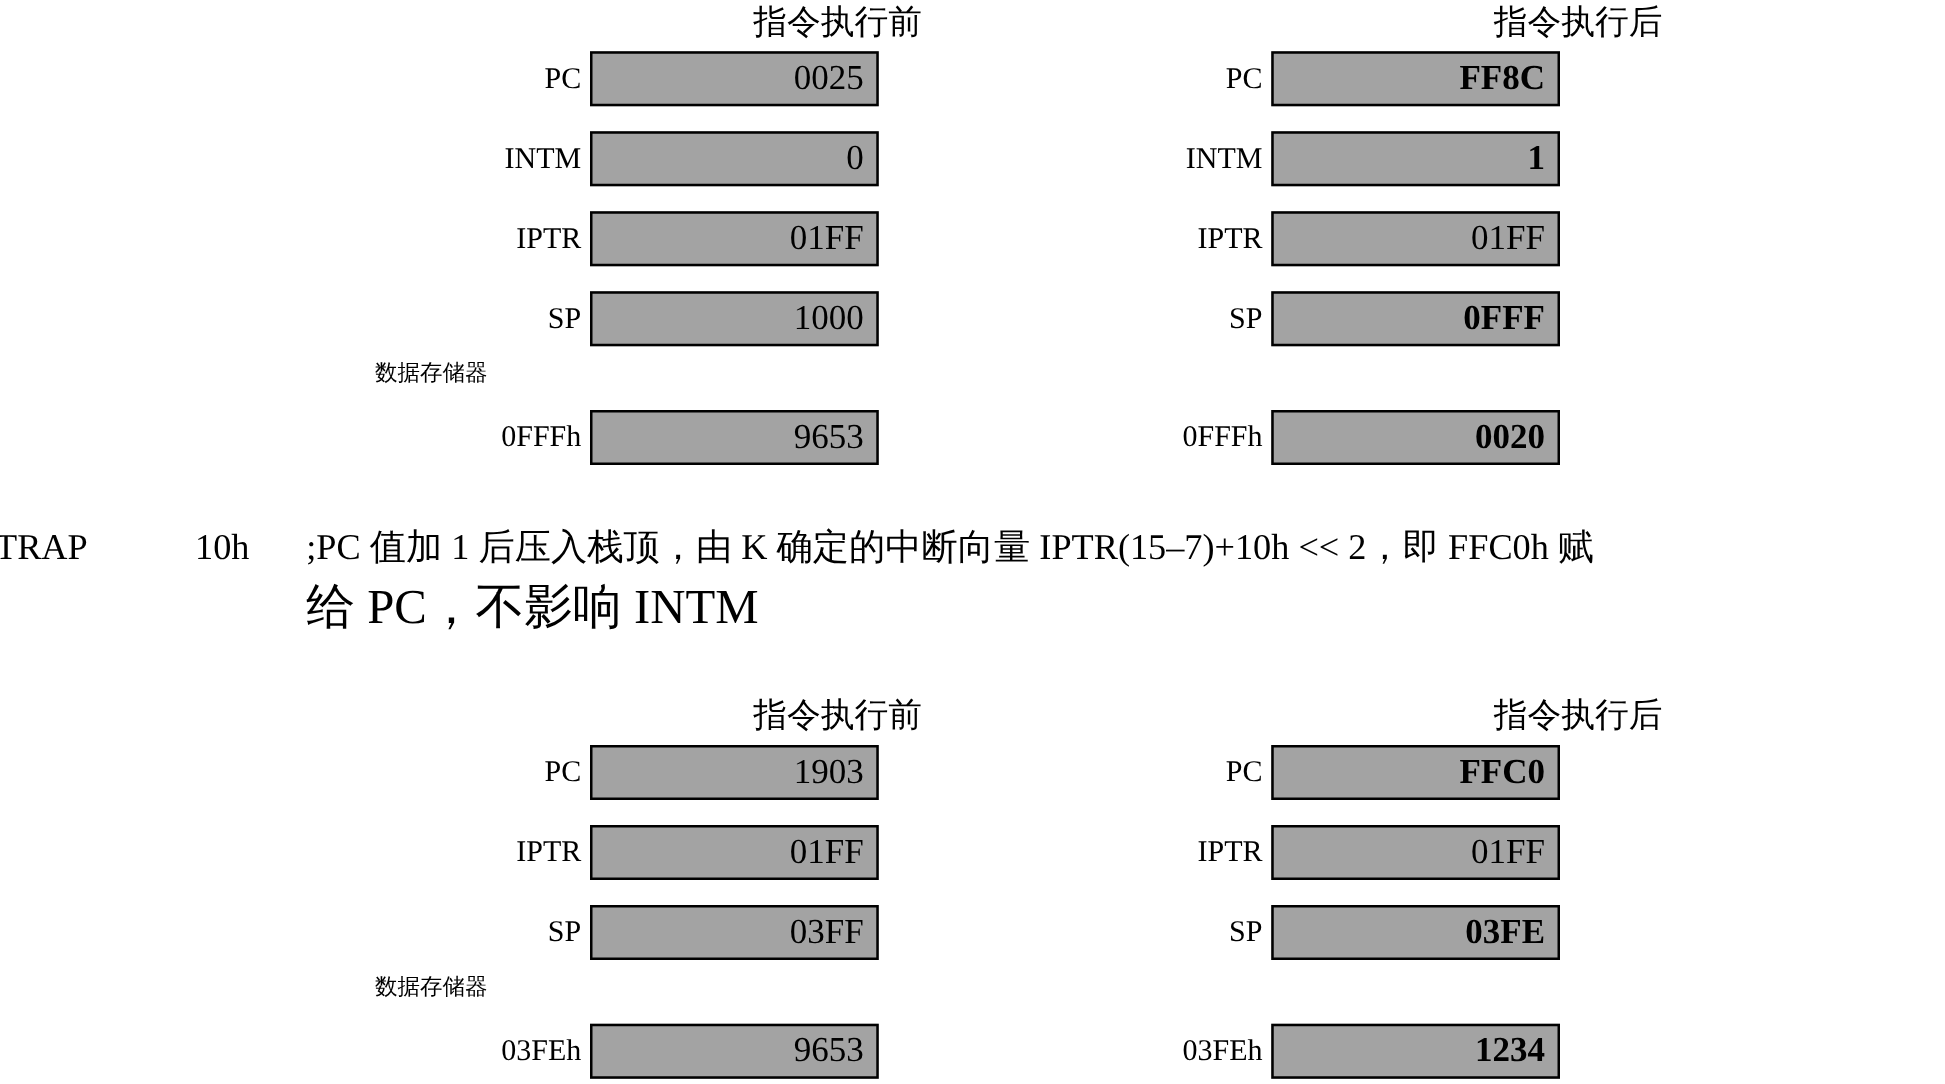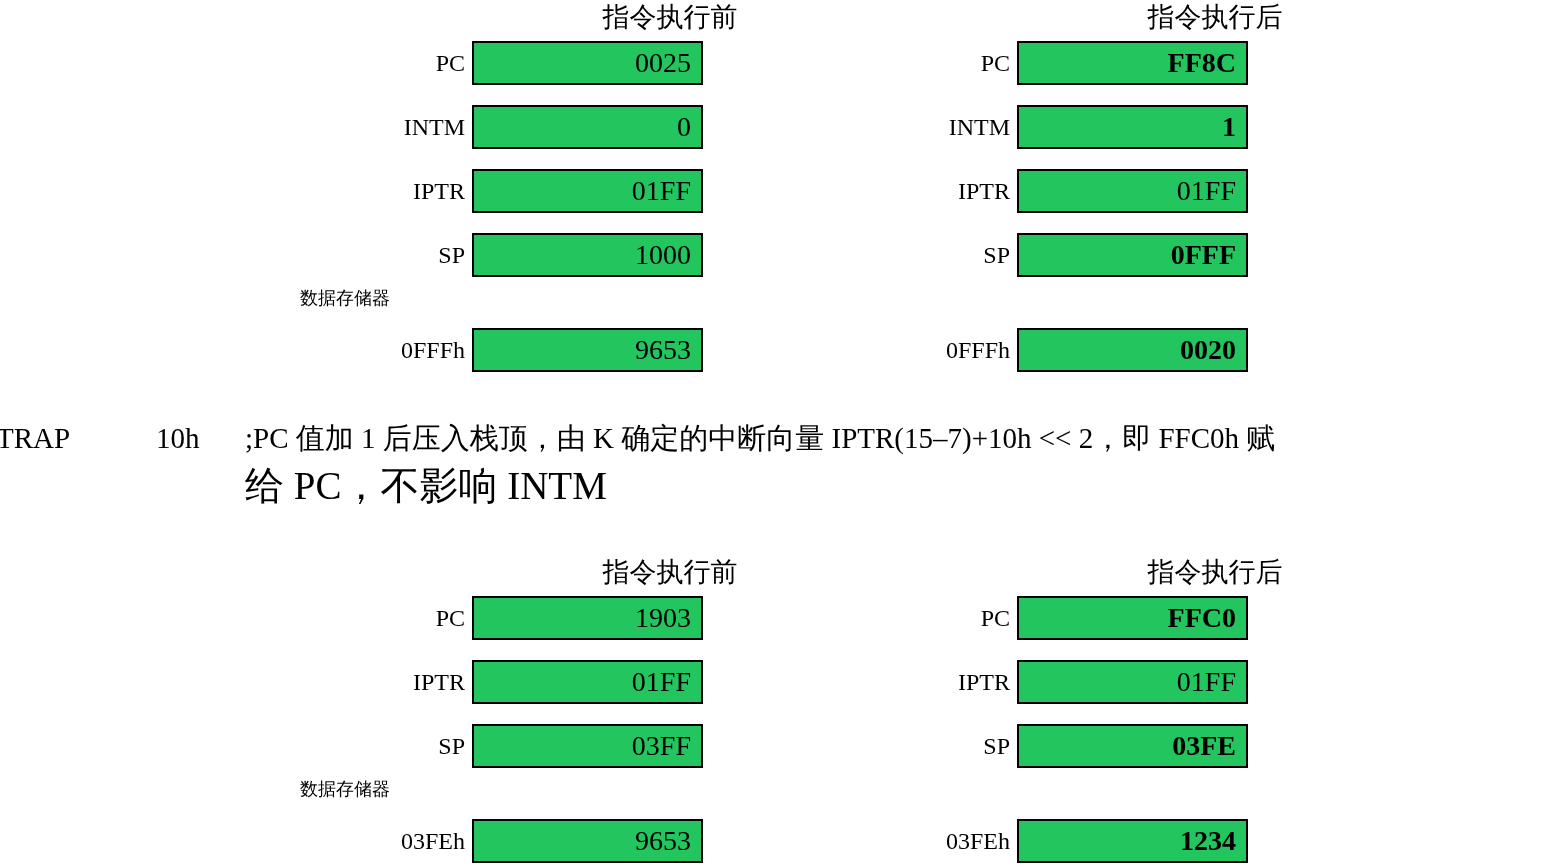--- a/index.html
+++ b/index.html
@@ -23,39 +23,39 @@
   }
 
   
   .col-head {
     position: absolute;
     font-size: 27px;
     line-height: 1;
     white-space: nowrap;
   }
   .head-before { left: 555px; width: 230px; text-align: center; }
-  .head-after  { left: 1100px; width: 230px; text-align: center; }
+  .head-after  { left: 1100px; width: 230px; text-align: right; }
 
   .row {
     position: absolute;
     height: 44px;
   }
   .row .label {
     position: absolute;
     font-size: 24px;
     line-height: 44px;
     text-align: right;
     white-space: nowrap;
   }
   .row .box {
     position: absolute;
     height: 44px;
     box-sizing: border-box;
     border: 2px solid #000000;
-    background: #22c55e;
+    background: #a3a3a3;
   }
   .row .box .val {
     position: absolute;
     right: 10px;
     top: 0;
     line-height: 40px;
     font-size: 28px;
     white-space: nowrap;
   }
   .val.bold { font-weight: bold; }

